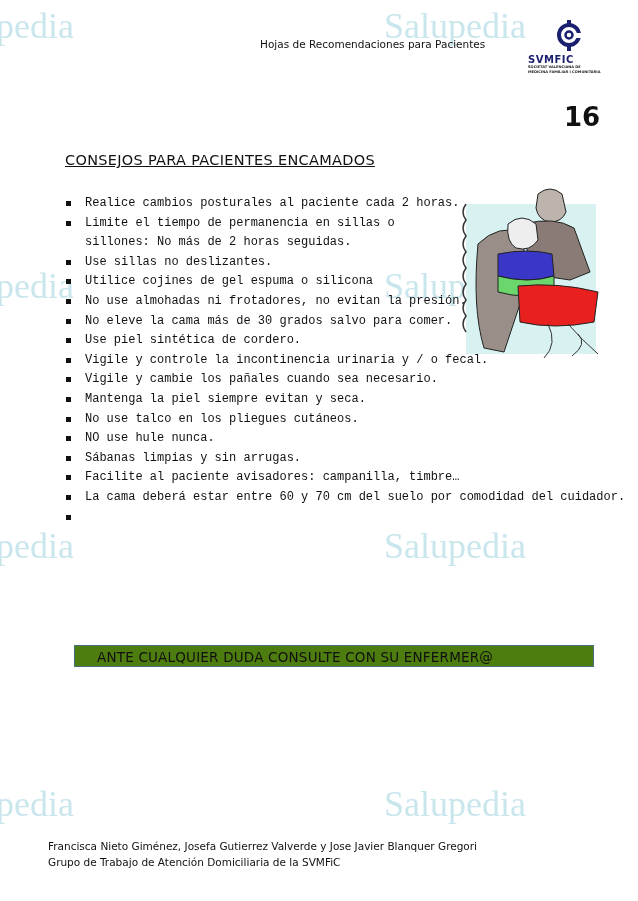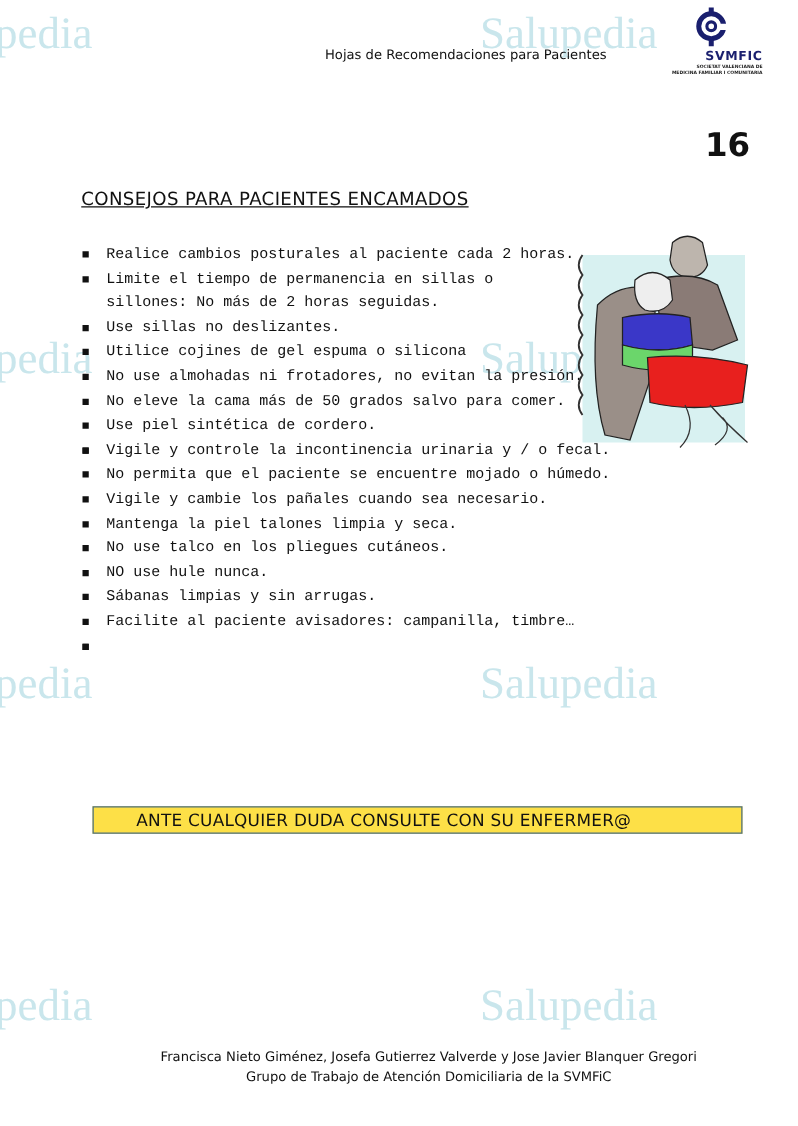--- a/index.html
+++ b/index.html
@@ -9,21 +9,21 @@
       font-family: "DejaVu Sans", sans-serif;
     }
     .watermark {
       position: absolute; font-family: "Liberation Serif", serif;
       font-size: 36px; color: #c9e6ec; letter-spacing: 0px; line-height: 1;
       z-index: 0; white-space: nowrap;
     }
     .header-title {
       position: absolute; top: 38px; left: 260px; font-size: 10.5px; z-index: 2;
     }
-    .logo { position: absolute; top: 4px; left: 528px; width: 82px; text-align: right; z-index: 2; }
+    .logo { position: absolute; top: 18px; left: 528px; width: 82px; text-align: left; z-index: 2; }
     .logo svg { display: block; margin: 0 auto; }
     .logo .brand { font-size: 10px; font-weight: bold; color: #1a1f6e; margin-top: 2px; letter-spacing: 0.5px; }
     .logo .sub { font-size: 3.6px; color: #222; line-height: 4.5px; font-weight: bold; }
     .page-number { position: absolute; top: 102px; left: 564px; font-size: 26px; font-weight: bold; z-index: 2; }
     .doc-title {
       position: absolute; top: 152px; left: 65px; font-size: 14.5px; text-decoration: underline;
       letter-spacing: 0.3px; z-index: 2; text-align: center;
     }
     .tips {
       position: absolute; top: 194px; left: 65px; margin: 0; padding: 0; list-style: none; z-index: 2;
@@ -31,25 +31,25 @@
     }
     .tips li { position: relative; padding-left: 20px; font-family: Liberation Mono, monospace; }
     .tips li .bullet {
       position: absolute; left: 1px; top: 7px; width: 5px; height: 5px; background: #111;
     }
     .tips li.narrow { width: 364px; }
     .tips li.justify { text-align: justify; text-align-last: left; }
     .illustration { position: absolute; top: 184px; left: 458px; width: 160px; height: 178px; z-index: 2; }
     .alert-box {
       position: absolute; top: 645px; left: 74px; width: 520px; height: 22px;
-      background: #fde047; border: 1px solid #4a6f82; z-index: 2;
-      font-size: 13.5px; line-height: 22px; padding-left: 34px; box-sizing: border-box;
+      background: #4d7c0f; border: 1px solid #4a6f82; z-index: 2;
+      font-size: 13.5px; line-height: 22px; padding-left: 22px; box-sizing: border-box;
       letter-spacing: 0.2px;
     }
-    .footer { position: absolute; top: 838px; left: 0; width: 638px; text-align: center; z-index: 2; font-size: 10.5px; line-height: 16px; }
+    .footer { position: absolute; top: 838px; left: 0; width: 638px; text-align: left; z-index: 2; font-size: 10.5px; line-height: 16px; }
     .footer div { padding-left: 48px; }
   </style>
 </head>
 <body>
 
 <div class="watermark" style="top:8px; left:-4px;"><span>pedia</span></div>
 <div class="watermark" style="top:8px; left:384px;"><span>Salupedia</span></div>
 <div class="watermark" style="top:268px; left:-4px;"><span>pedia</span></div>
 <div class="watermark" style="top:268px; left:384px;"><span>Salupedia</span></div>
 <div class="watermark" style="top:528px; left:-4px;"><span>pedia</span></div>
@@ -75,31 +75,32 @@
 <div class="page-number">16</div>
 
 <div class="doc-title">CONSEJOS PARA PACIENTES ENCAMADOS</div>
 
 <ul class="tips">
   <li><span class="bullet"></span><span>Realice cambios posturales al paciente cada 2 horas.</span></li>
   <li class="narrow"><span class="bullet"></span><span>Limite el tiempo de permanencia en sillas o sillones: No más de 2 horas seguidas.</span></li>
   <li><span class="bullet"></span><span>Use sillas no deslizantes.</span></li>
   <li><span class="bullet"></span><span>Utilice cojines de gel espuma o silicona</span></li>
   <li><span class="bullet"></span><span>No use almohadas ni frotadores, no evitan la presión.</span></li>
-  <li><span class="bullet"></span><span>No eleve la cama más de 50 grados salvo para comer.</span></li>
+  <li><span class="bullet"></span><span>No eleve la cama más de 30 grados salvo para comer.</span></li>
   <li><span class="bullet"></span><span>Use piel sintética de cordero.</span></li>
   <li><span class="bullet"></span></li>
   <li><span class="bullet"></span><span>Vigile y controle la incontinencia urinaria y / o fecal.</span></li>
-  <li><span class="bullet"></span><span>No permita que el paciente se encuentre mojado o húmedo.</span></li>
+  <li><span class="bullet"></span></li>
   <li><span class="bullet"></span><span>Vigile y cambie los pañales cuando sea necesario.</span></li>
-  <li><span class="bullet"></span><span>Mantenga la piel talones limpia y seca.</span></li>
+  <li><span class="bullet"></span><span>Mantenga la piel siempre evitan y seca.</span></li>
   <li><span class="bullet"></span><span>No use talco en los pliegues cutáneos.</span></li>
   <li><span class="bullet"></span><span>NO use hule nunca.</span></li>
   <li><span class="bullet"></span><span>Sábanas limpias y sin arrugas.</span></li>
   <li><span class="bullet"></span><span>Facilite al paciente avisadores: campanilla, timbre…</span></li>
+  <li><span class="bullet"></span><span>La cama deberá estar entre 60 y 70 cm del suelo por comodidad del cuidador.</span></li>
   <li><span class="bullet"></span></li>
   <li><span class="bullet"></span></li>
 </ul>
 
 <svg class="illustration" viewBox="0 0 160 178">
   <rect x="8" y="20" width="130" height="150" fill="#d8f1f1"></rect>
   <path d="M8 20 q-6 8 0 16 q-6 8 0 16 q-6 8 0 16 q-6 8 0 16 q-6 8 0 16 q-6 8 0 16 q-6 8 0 16 q-6 8 0 16" stroke="#333" fill="none" stroke-width="1.5"></path>
   <path d="M80 10 q12 -10 24 0 l4 18 q-4 10 -16 10 q-12 -2 -14 -14 z" fill="#bdb5ad" stroke="#222"></path>
   <path d="M66 40 q30 -8 50 4 l16 44 l-20 8 l-40 -6 z" fill="#8a7b76" stroke="#222"></path>
   <path d="M20 60 q20 -20 46 -12 l0 60 l-20 60 l-20 -4 q-12 -40 -6 -104 z" fill="#9a8f88" stroke="#222"></path>

